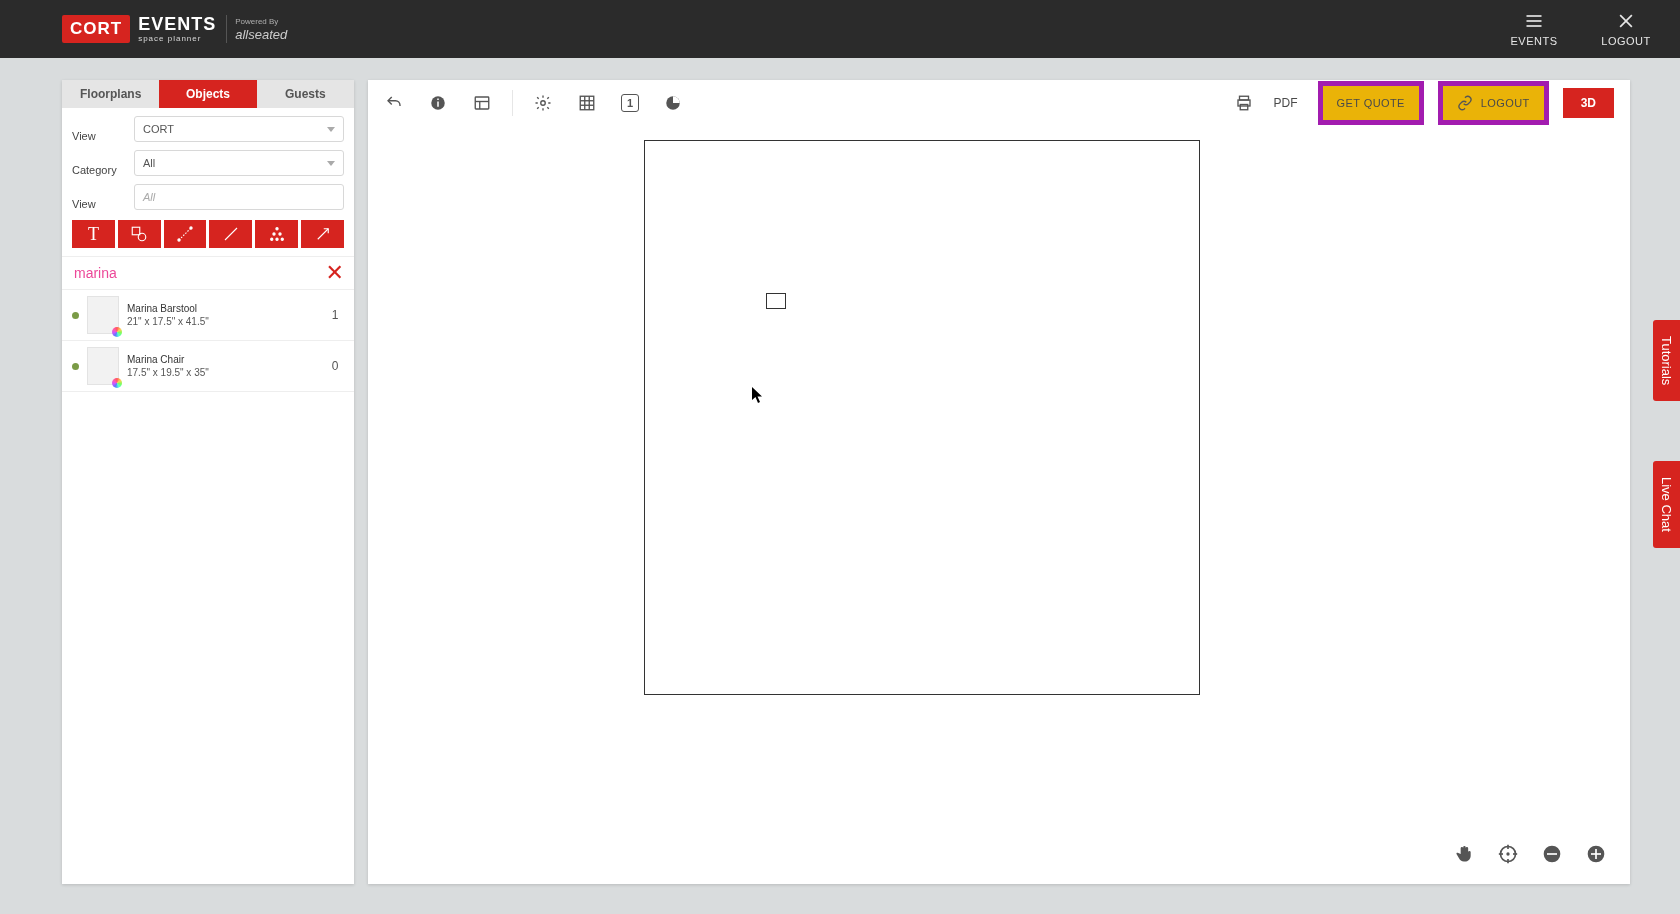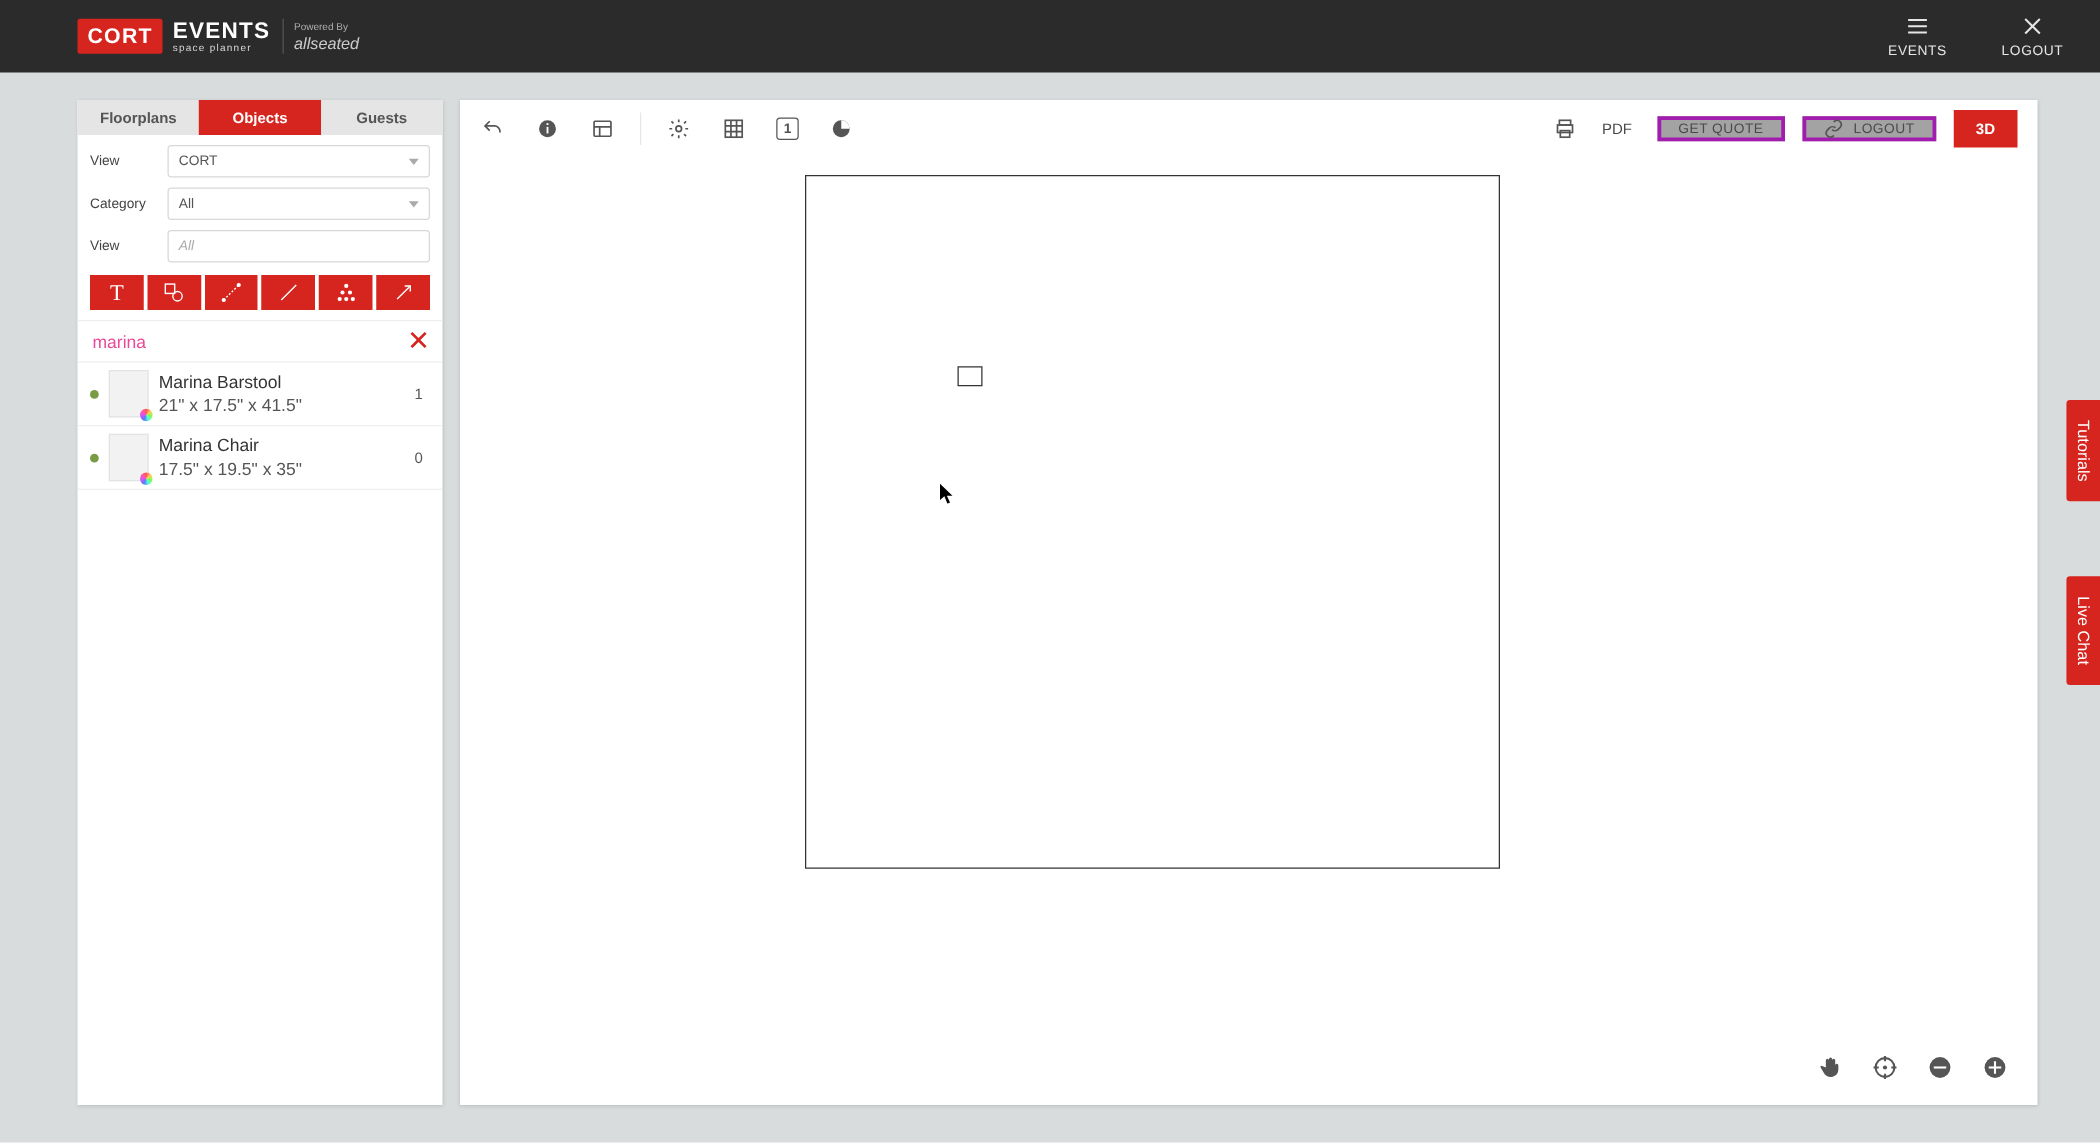--- a/index.html
+++ b/index.html
@@ -122,21 +122,21 @@
     background: #e5e5e5;
     color: #555;
     cursor: pointer;
   }
   .sidebar-tab.active {
     background: #d6241f;
     color: #fff;
   }
 
   .filters { padding: 8px 10px 4px; display: flex; flex-direction: column; gap: 8px; }
-  .filter-row { display: flex; align-items: center; gap: 8px; }
+  .filter-row { display: flex; align-items: flex-end; gap: 8px; }
   .filter-row label { width: 54px; font-size: 11px; color: #444; }
   .select, .input {
     flex: 1;
     height: 26px;
     border: 1px solid #d8d8d8;
     border-radius: 3px;
     font-size: 11px;
     padding: 0 8px;
     background: #fff;
     color: #555;
@@ -213,21 +213,21 @@
     position: relative;
     flex-shrink: 0;
   }
   .thumb::after {
     content: "";
     position: absolute;
     right: -4px; bottom: -4px;
     width: 10px; height: 10px; border-radius: 50%;
     background: conic-gradient(#ff5858,#ffcf58,#7cff58,#58ffd2,#587aff,#c958ff,#ff58b3,#ff5858);
   }
-  .result-text { flex: 1; font-size: 14px; line-height: 1.35; color: #555; }
+  .result-text { flex: 1; font-size: 10px; line-height: 1.35; color: #555; }
   .result-text .name { color: #333; }
   .result-count {
     width: 18px;
     text-align: center;
     font-size: 12px;
     color: #555;
   }
 
   
   .canvas-wrap {
@@ -268,23 +268,23 @@
 
   .tb-spacer { flex: 1; }
   .tb-right { display: flex; align-items: center; gap: 14px; }
   .tb-text {
     font-size: 12px;
     color: #4a4a4a;
     cursor: pointer;
     padding: 0 6px;
   }
   .tb-btn-outline, .tb-btn-share {
-    height: 20px;
-    border: 3px solid #a21caf;
-    background: #a3a3a3;
+    height: 44px;
+    border: 5px solid #a21caf;
+    background: #eab308;
     padding: 0 14px;
     font-size: 11px;
     letter-spacing: .4px;
     color: #4a4a4a;
     cursor: pointer;
     display: flex;
     align-items: center;
     gap: 8px;
   }
   .tb-btn-3d {

